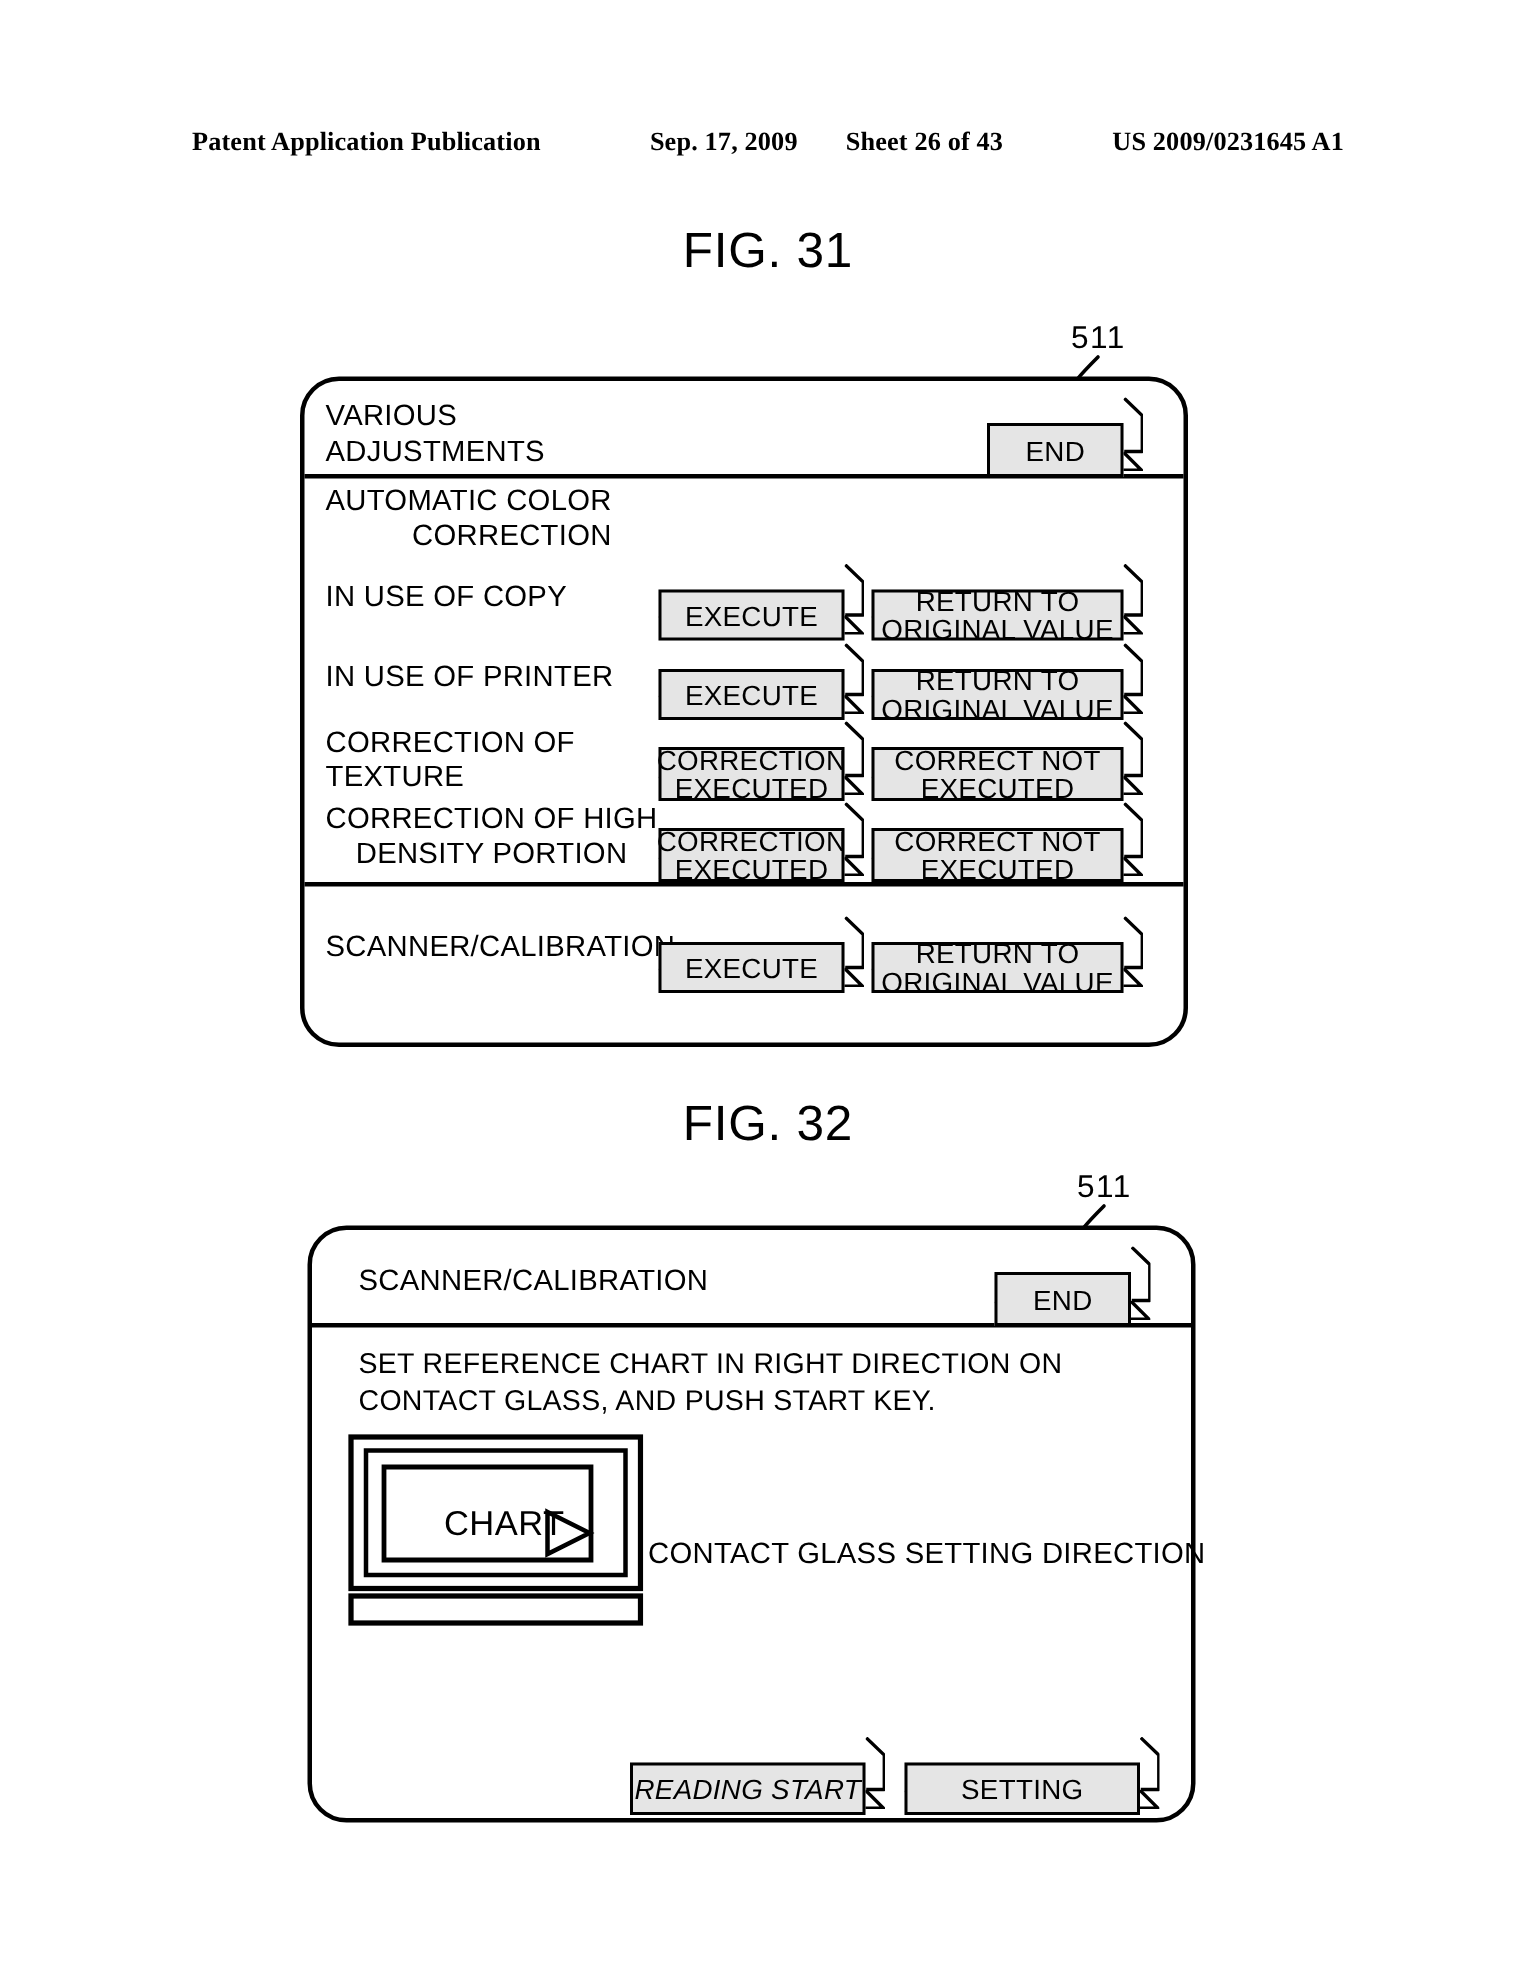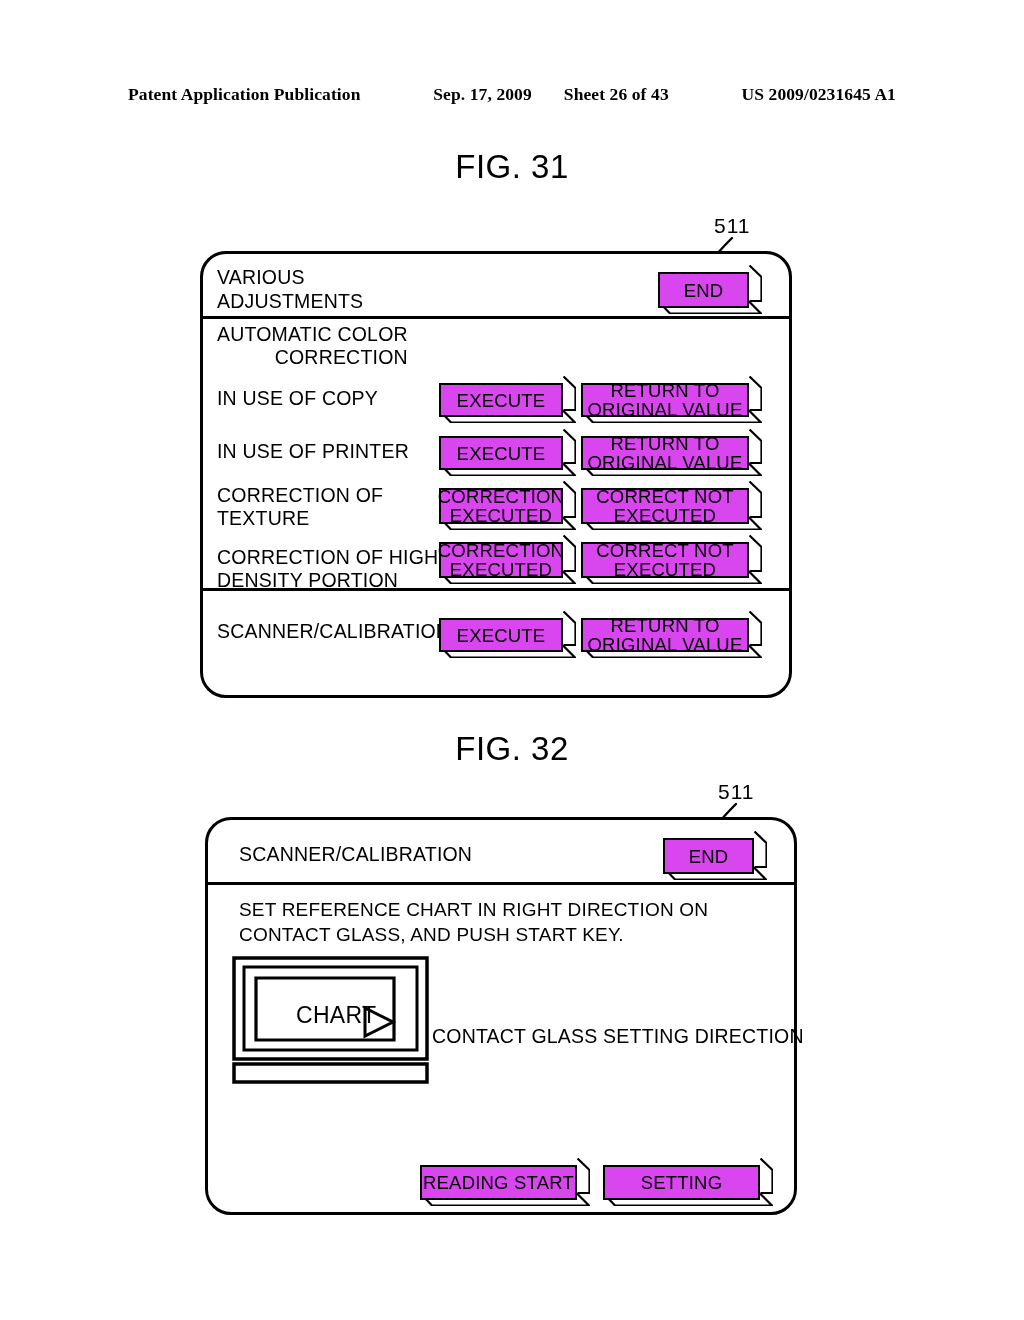--- a/index.html
+++ b/index.html
@@ -99,25 +99,25 @@
   }
 
   
   .btn3d {
     position: absolute;
     box-sizing: border-box;
   }
   .btn3d .face {
     position: absolute;
     left: 0;
-    top: 7px;
+    top: 17px;
     width: 100%;
     height: 100%;
     border: 2.5px solid #000;
-    background: #d946ef;
+    background: #e5e5e5;
     box-sizing: border-box;
     display: flex;
     align-items: center;
     justify-content: center;
     z-index: 3;
   }
   .btn3d .face .lbl {
     font-size: 18.5px;
     line-height: 19px;
     text-align: center;
@@ -319,21 +319,21 @@
       <svg width="181" height="13" viewBox="0 0 181 13">
           <path d="M0.5 0.5 L12 12.5 L180 12.5 L168 0.5" fill="#fff" stroke="#000" stroke-width="2.2" stroke-linejoin="round"></path>
         </svg>
     </div>
     <div class="face">
       <span class="lbl">CORRECT NOT
 EXECUTED</span>
     </div>
   </div>
 
-  <div class="row-label" style="left:14px; top:292px;">CORRECTION OF HIGH
+  <div class="row-label" style="left:14px; top:281px;text-align:center;">CORRECTION OF HIGH
 DENSITY PORTION</div>
   <div class="btn3d" style="left:236px; top:281px; width:124px; height:36px;">
     <div class="side">
       <svg width="13" height="49" viewBox="0 0 13 49">
           <path d="M0.5 0.5 L12.5 12 L12.5 36 L0.5 36" fill="#fff" stroke="#000" stroke-width="2.2" stroke-linejoin="round"></path>
         </svg>
     </div>
     <div class="bottom">
       <svg width="137" height="13" viewBox="0 0 137 13">
           <path d="M0.5 0.5 L12 12.5 L136 12.5 L124 0.5" fill="#fff" stroke="#000" stroke-width="2.2" stroke-linejoin="round"></path>
@@ -421,21 +421,21 @@
         </svg>
     </div>
     <div class="face">
       <span class="lbl">END</span>
     </div>
   </div>
 
   <div class="instruction" style="left:31px; top:77px;">SET REFERENCE CHART IN RIGHT DIRECTION ON
 CONTACT GLASS, AND PUSH START KEY.</div>
 
-  <div class="btn3d" style="left:212px; top:338px; width:157px; height:35px;">
+  <div class="btn3d" style="left:212px; top:338px; width:157px; height:35px;font-style:italic;">
     <div class="side">
       <svg width="13" height="48" viewBox="0 0 13 48">
           <path d="M0.5 0.5 L12.5 12 L12.5 35 L0.5 35" fill="#fff" stroke="#000" stroke-width="2.2" stroke-linejoin="round"></path>
         </svg>
     </div>
     <div class="bottom">
       <svg width="170" height="13" viewBox="0 0 170 13">
           <path d="M0.5 0.5 L12 12.5 L169 12.5 L157 0.5" fill="#fff" stroke="#000" stroke-width="2.2" stroke-linejoin="round"></path>
         </svg>
     </div>

